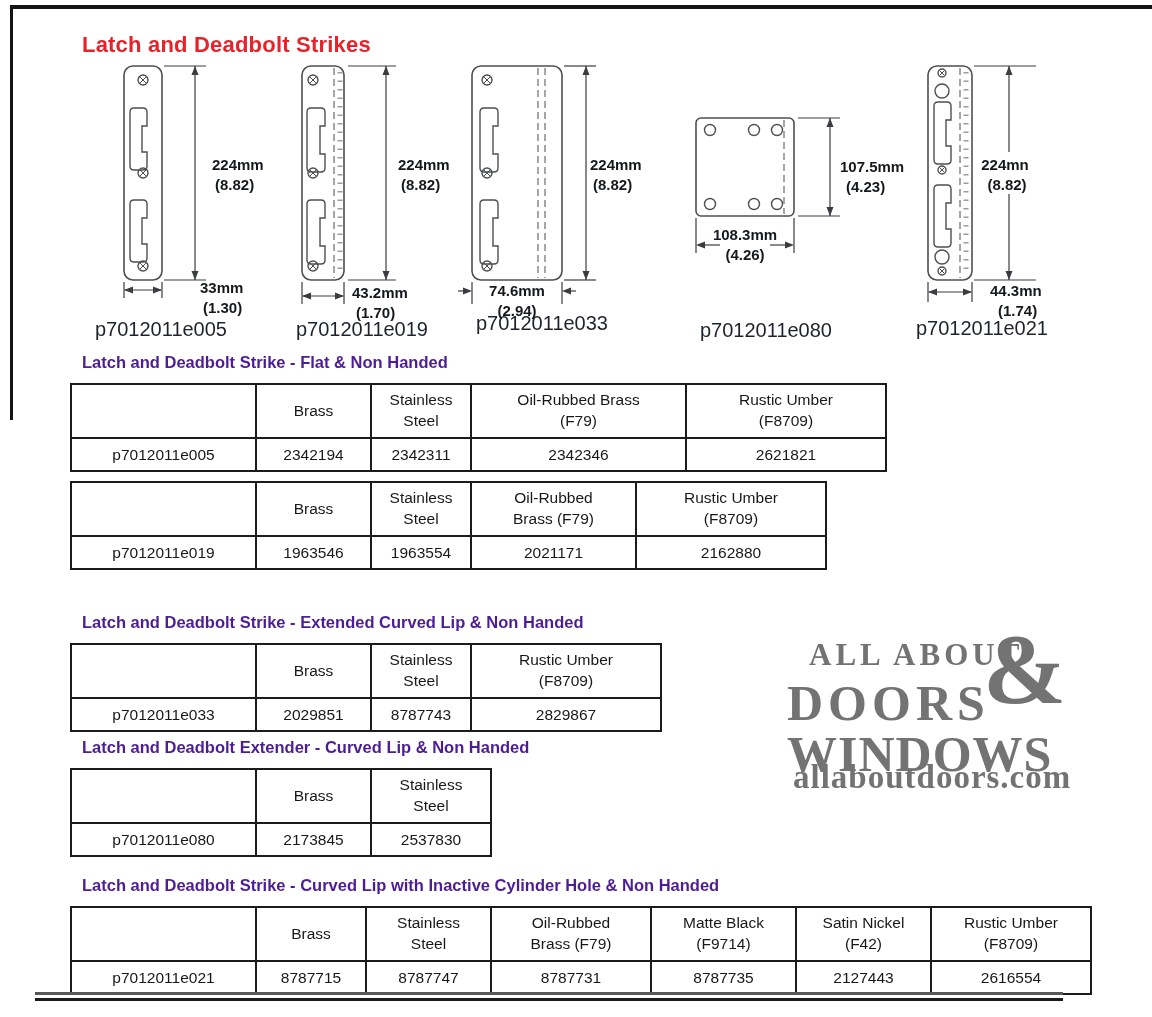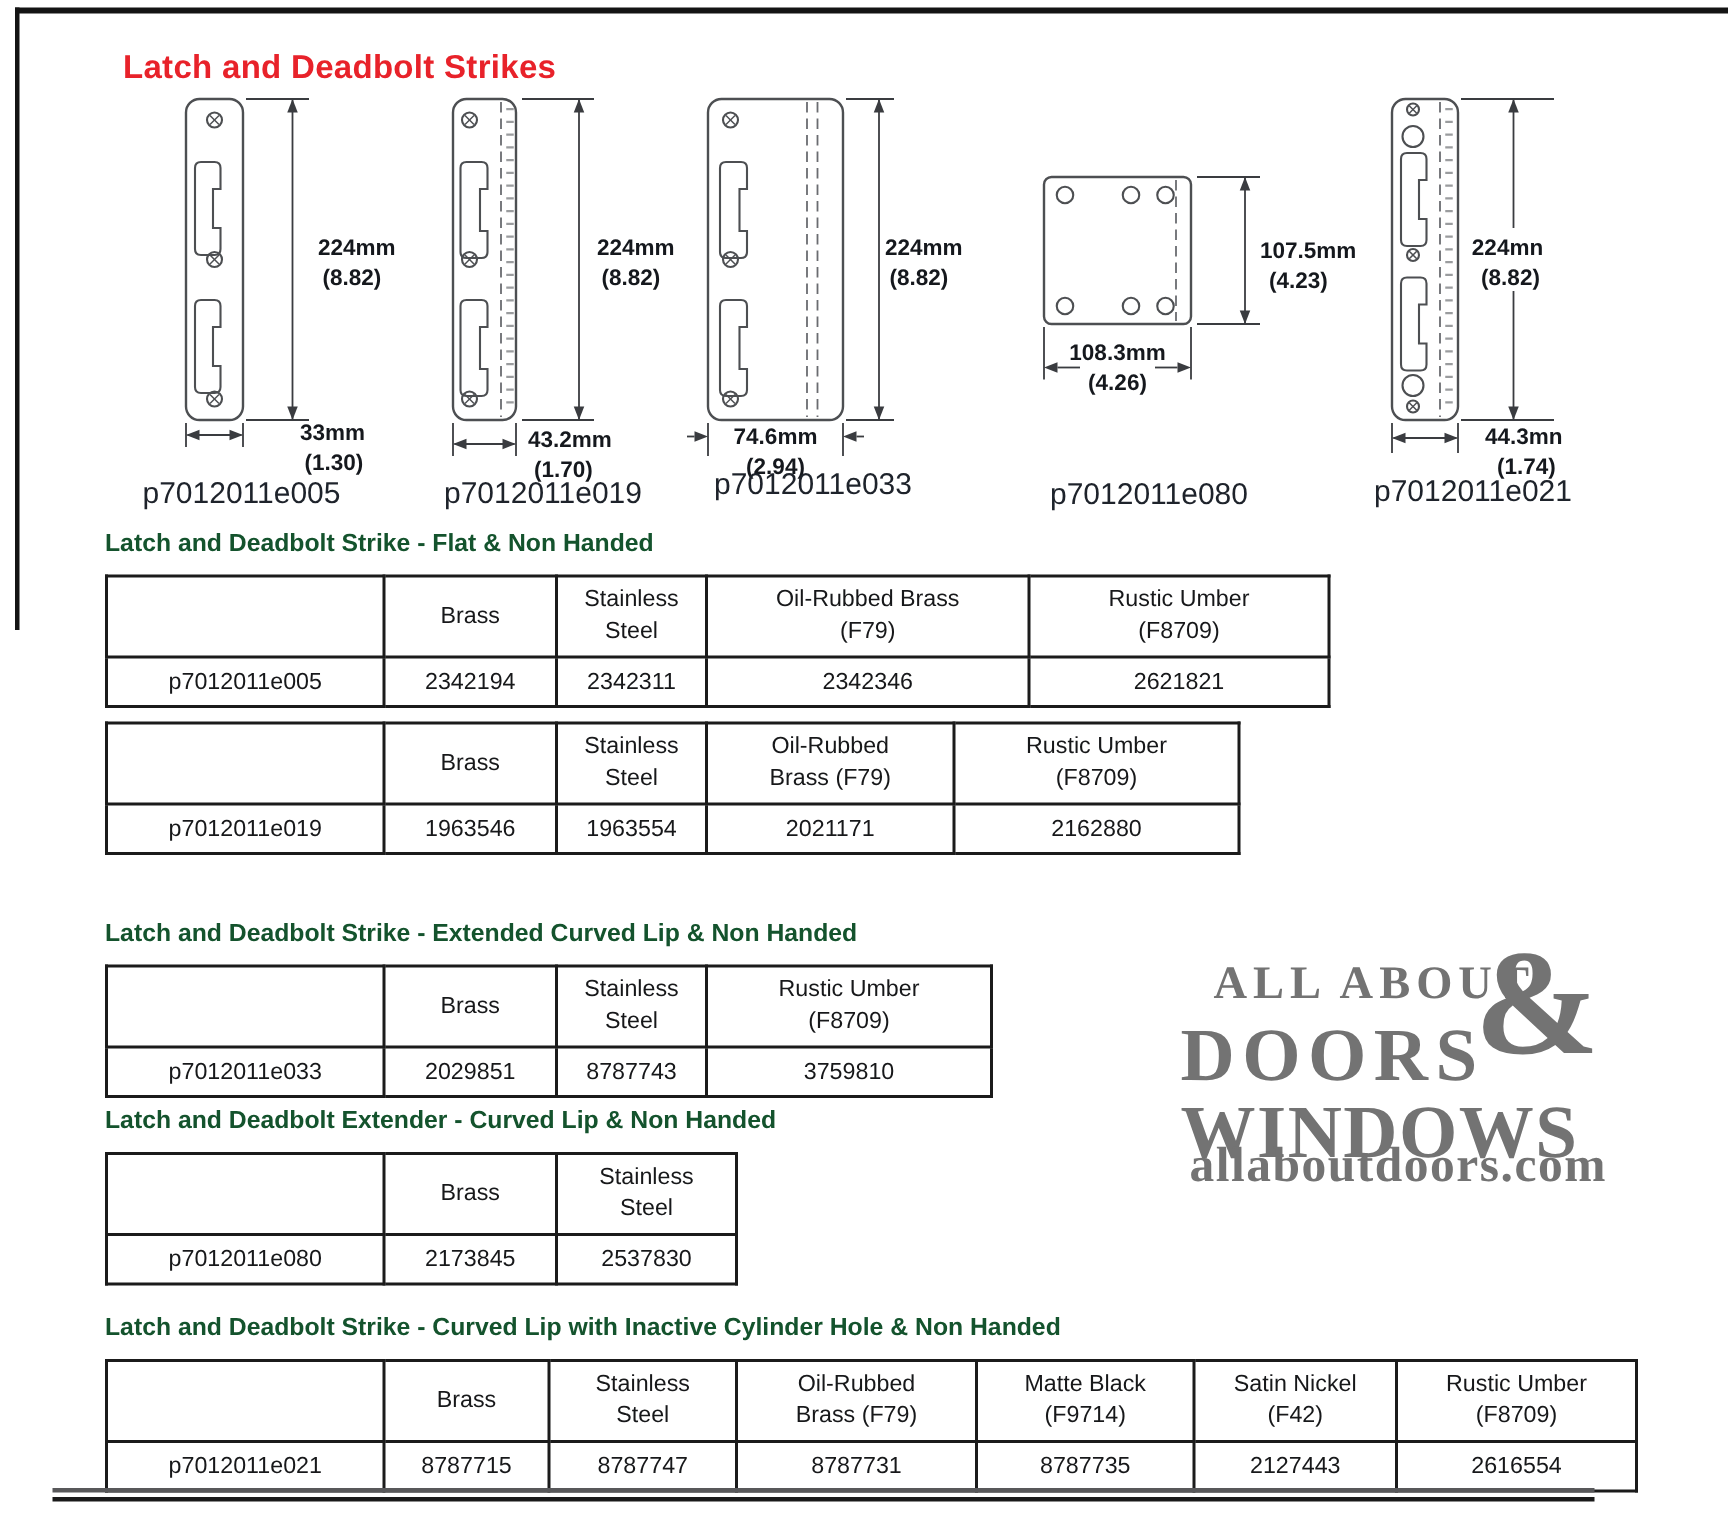--- a/index.html
+++ b/index.html
@@ -18,21 +18,21 @@
   .outline { fill:#ffffff; stroke:#4d4f52; stroke-width:1.6; }
   .feat { fill:none; stroke:#4d4f52; stroke-width:1.4; }
   .cross { stroke:#4d4f52; stroke-width:1; }
   .dim { stroke:#3a3c40; stroke-width:1.2; fill:none; }
   .arrow { fill:#3a3c40; stroke:none; }
   .dash { stroke:#6a6c70; stroke-width:1.2; stroke-dasharray:7,4; fill:none; }
   .ticks { stroke:#9a9c9e; stroke-width:5; stroke-dasharray:1.5,7; fill:none; }
   .part-label { position:absolute; font-size:20px; color:#1e232b; white-space:nowrap; }
 
   .section { position:absolute; left:70px; }
-  .sec-heading { margin:0 0 11px 0; font-size:16.5px; font-weight:bold; color:#14532d; white-space:nowrap; }
+  .sec-heading { margin:0 0 11px 12px; font-size:16.5px; font-weight:bold; color:#4c1d95; white-space:nowrap; }
   table { border-collapse:collapse; table-layout:fixed; background:#fff; }
   th, td { border:2px solid #1b1b1b; text-align:center; padding:0; font-size:15.5px; color:#17181a; overflow:hidden; }
   th { height:52px; font-weight:normal; white-space:pre-line; line-height:1.35; }
   td { height:31px; }
 
   .watermark { position:absolute; left:787px; top:637px; width:290px; height:160px; color:#737373;
                font-family:"Liberation Serif", serif; font-weight:bold; pointer-events:none; }
   .wm-l1 { position:absolute; left:22px; top:0px;  font-size:31px; letter-spacing:4px; }
   .wm-amp{ position:absolute; left:196px; top:-26px; font-size:100px; letter-spacing:0; }
   .wm-l2 { position:absolute; left:0px;  top:37px; font-size:50px; letter-spacing:5px; }
@@ -327,21 +327,21 @@
         <th>Brass</th>
         <th>Stainless
 Steel</th>
         <th>Rustic Umber
 (F8709)</th>
       </tr>
       <tr>
         <td>p7012011e033</td>
         <td>2029851</td>
         <td>8787743</td>
-        <td>3759810</td>
+        <td>2829867</td>
       </tr>
     </tbody>
       </table>
   </div>
 
   <div class="section" style="top:738px">
     <h2 class="sec-heading">Latch and Deadbolt Extender - Curved Lip &amp; Non Handed</h2>
     <table>
       <colgroup>
           <col style="width:185px">

